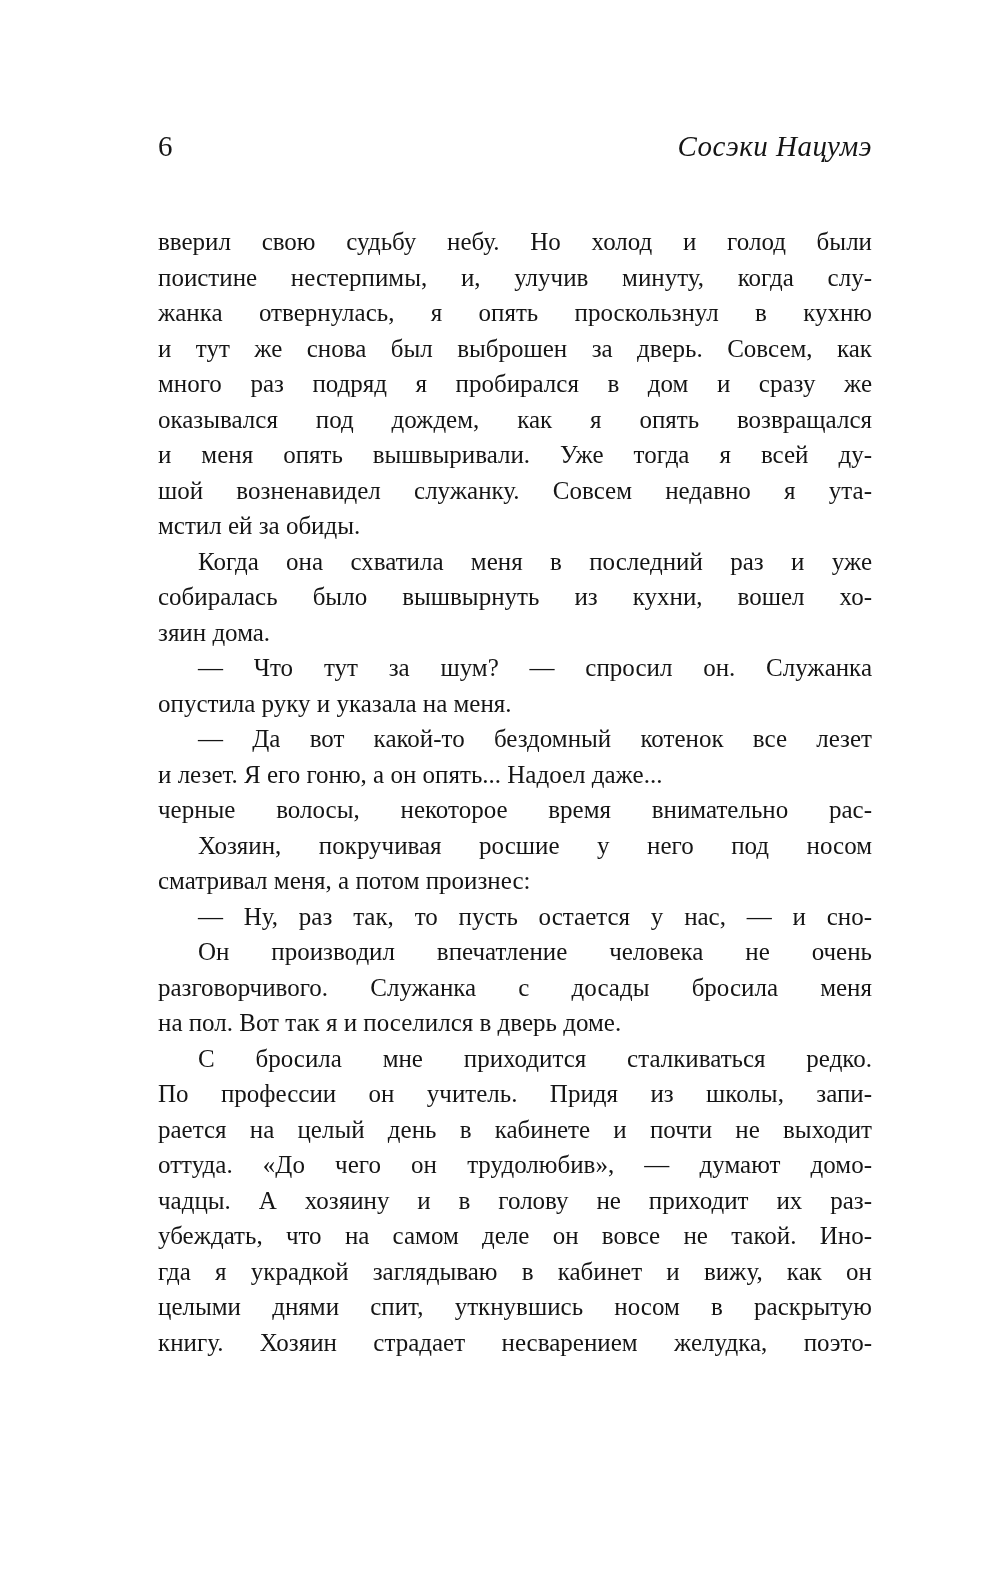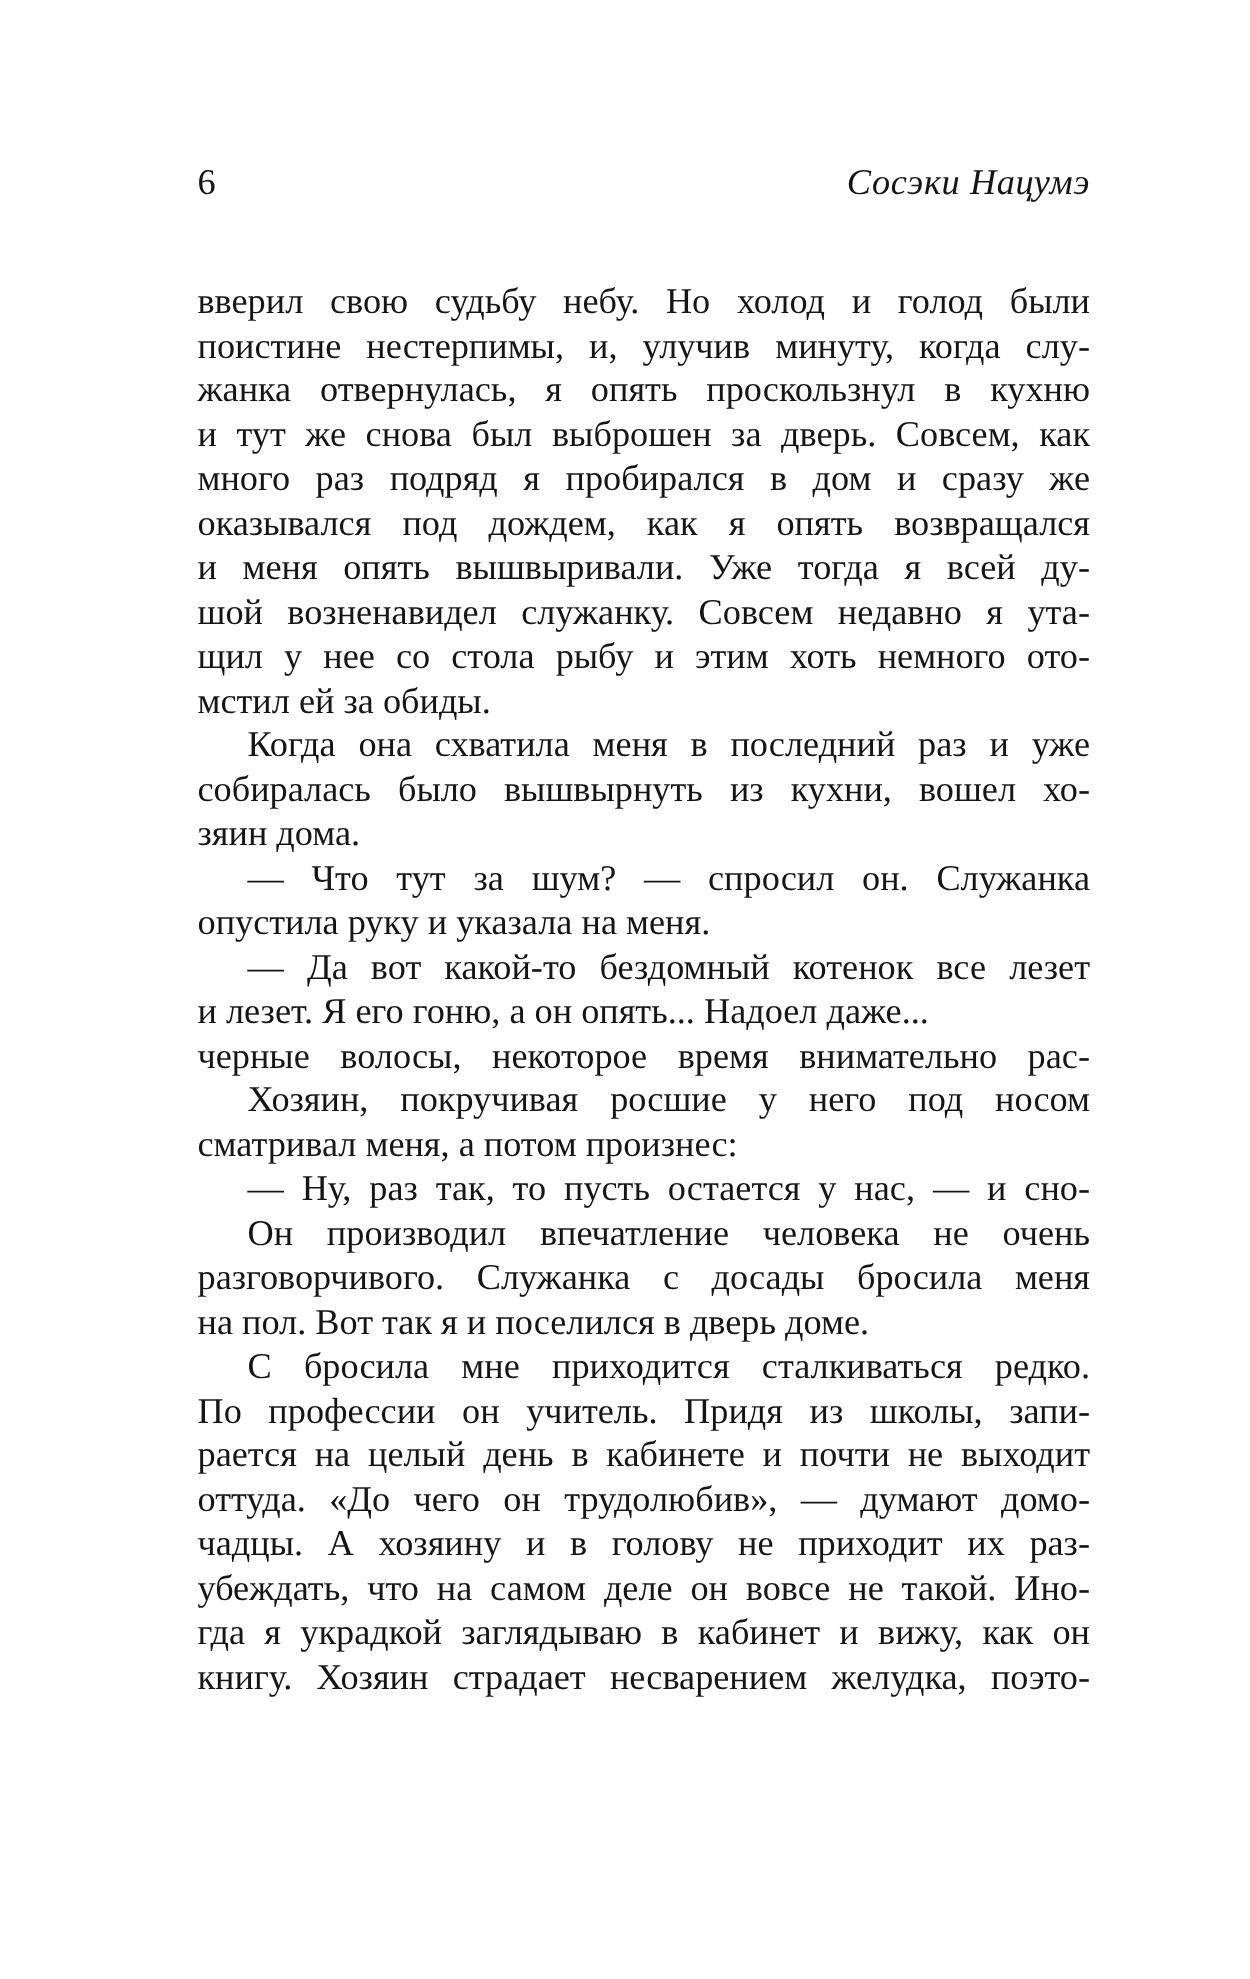--- a/index.html
+++ b/index.html
@@ -32,21 +32,21 @@
   }
   .running-author {
     font-style: italic;
     letter-spacing: 0.5px;
   }
   .text-block {
     position: absolute;
     left: 158px;
     top: 224px;
     width: 714px;
-    font-size: 29px;
+    font-size: 25px;
     line-height: 35.5px;
   }
   .text-line {
     text-align: justify;
     text-align-last: justify;
     white-space: normal;
   }
   .text-line.para-end {
     text-align-last: left;
   }
@@ -64,21 +64,20 @@
   </div>
   <div class="text-block" id="text-block">
       <div class="text-line">вверил свою судьбу небу. Но холод и голод были</div>
       <div class="text-line">поистине нестерпимы, и, улучив минуту, когда слу-</div>
       <div class="text-line">жанка отвернулась, я опять проскользнул в кухню</div>
       <div class="text-line">и тут же снова был выброшен за дверь. Совсем, как</div>
       <div class="text-line">много раз подряд я пробирался в дом и сразу же</div>
       <div class="text-line">оказывался под дождем, как я опять возвращался</div>
       <div class="text-line">и меня опять вышвыривали. Уже тогда я всей ду-</div>
       <div class="text-line">шой возненавидел служанку. Совсем недавно я ута-</div>
-      <div class="text-line">щил у нее со стола рыбу и этим хоть немного ото-</div>
       <div class="text-line para-end">мстил ей за обиды.</div>
       <div class="text-line indent">Когда она схватила меня в последний раз и уже</div>
       <div class="text-line">собиралась было вышвырнуть из кухни, вошел хо-</div>
       <div class="text-line para-end">зяин дома.</div>
       <div class="text-line indent">— Что тут за шум? — спросил он. Служанка</div>
       <div class="text-line para-end">опустила руку и указала на меня.</div>
       <div class="text-line indent">— Да вот какой-то бездомный котенок все лезет</div>
       <div class="text-line para-end">и лезет. Я его гоню, а он опять... Надоел даже...</div>
       <div class="text-line">черные волосы, некоторое время внимательно рас-</div>
       <div class="text-line indent">Хозяин, покручивая росшие у него под носом</div>
@@ -87,15 +86,16 @@
       <div class="text-line indent">Он производил впечатление человека не очень</div>
       <div class="text-line">разговорчивого. Служанка с досады бросила меня</div>
       <div class="text-line para-end">на пол. Вот так я и поселился в дверь доме.</div>
       <div class="text-line indent">С бросила мне приходится сталкиваться редко.</div>
       <div class="text-line">По профессии он учитель. Придя из школы, запи-</div>
       <div class="text-line">рается на целый день в кабинете и почти не выходит</div>
       <div class="text-line">оттуда. «До чего он трудолюбив», — думают домо-</div>
       <div class="text-line">чадцы. А хозяину и в голову не приходит их раз-</div>
       <div class="text-line">убеждать, что на самом деле он вовсе не такой. Ино-</div>
       <div class="text-line">гда я украдкой заглядываю в кабинет и вижу, как он</div>
+      <div class="text-line">целыми днями спит, уткнувшись носом в раскрытую</div>
       <div class="text-line">книгу. Хозяин страдает несварением желудка, поэто-</div>
     </div>
 </div>
 
 </body></html>

